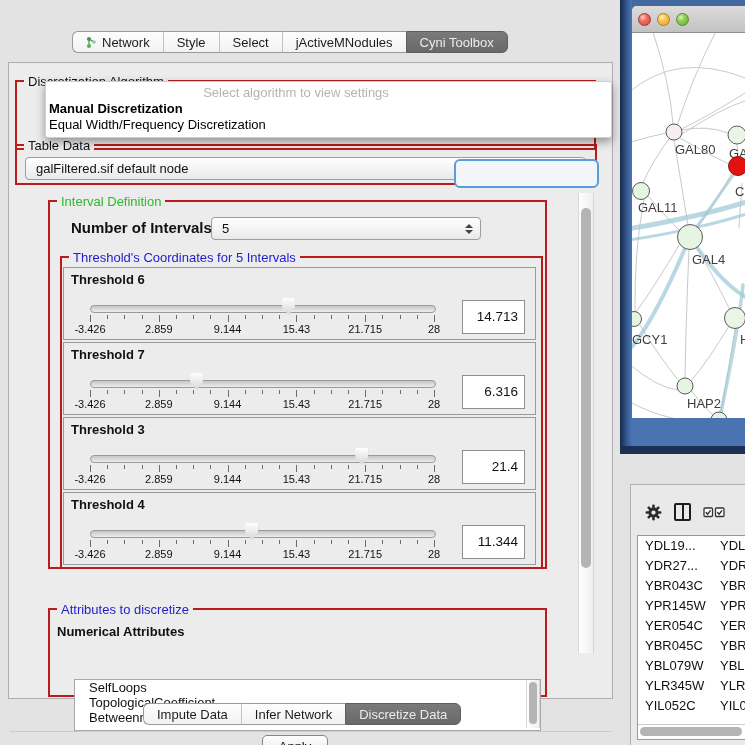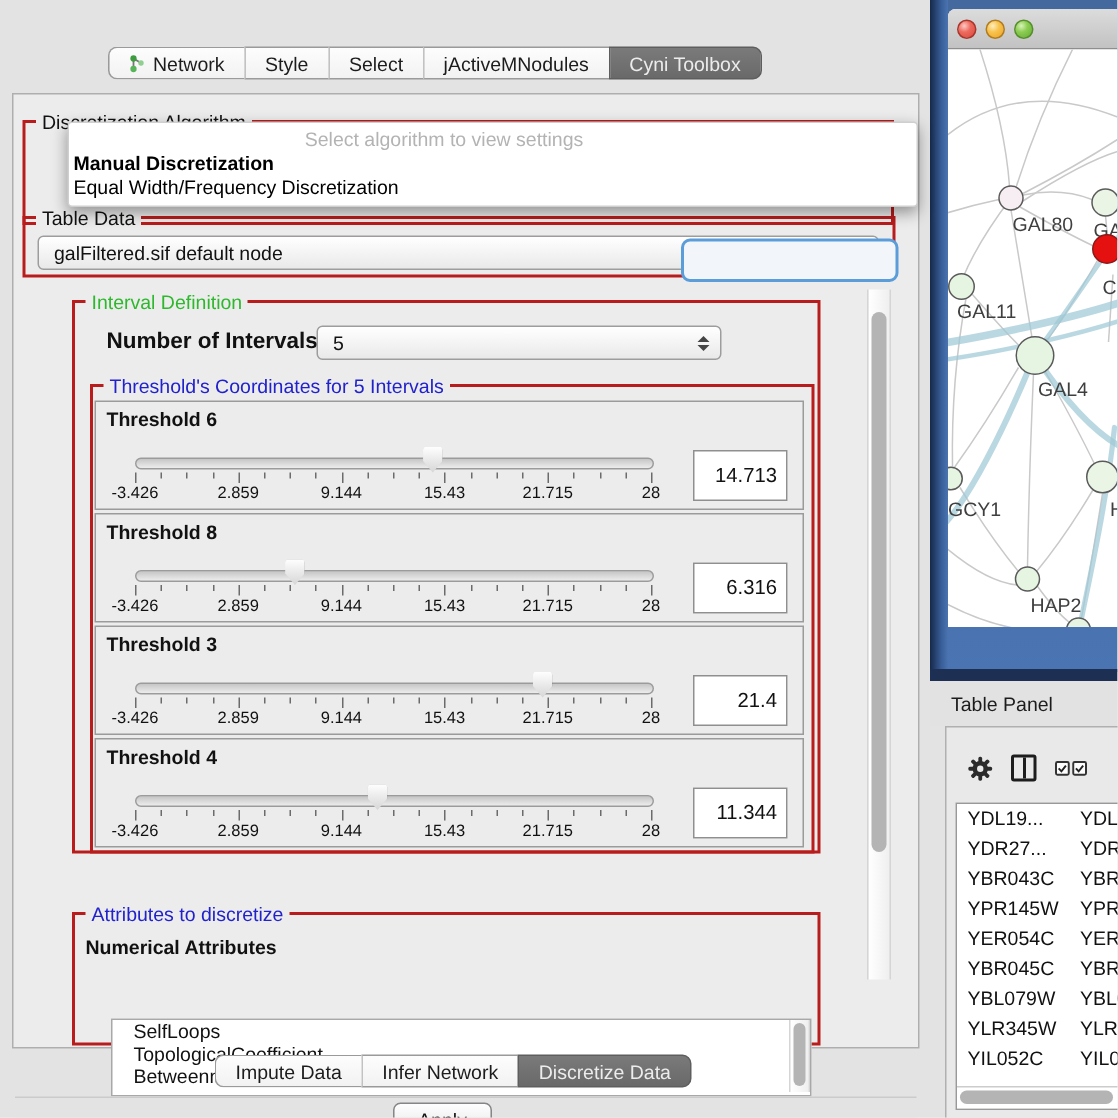--- a/index.html
+++ b/index.html
@@ -208,21 +208,21 @@
           <div class="ticklab" style="left: 301.2px;">21.715</div>
           <div class="tick minor" style="left: 318.4px;"></div>
           <div class="tick minor" style="left: 335.6px;"></div>
           <div class="tick minor" style="left: 352.8px;"></div>
           <div class="tick major" style="left: 370px;"></div>
           <div class="ticklab" style="left: 370px;">28</div>
           <div class="th-thumb" style="left: 218.056px;"></div>
           <div class="th-value">14.713</div>
         </div>
         <div class="thpanel" style="top: 279px; left: 54px;">
-          <div class="th-label">Threshold 8</div>
+          <div class="th-label">Threshold 7</div>
           <div class="th-track"></div>
           <div class="tick major" style="left: 26px;"></div>
           <div class="ticklab" style="left: 26px;">-3.426</div>
           <div class="tick minor" style="left: 43.2px;"></div>
           <div class="tick minor" style="left: 60.4px;"></div>
           <div class="tick minor" style="left: 77.6px;"></div>
           <div class="tick major" style="left: 94.8px;"></div>
           <div class="ticklab" style="left: 94.8px;">2.859</div>
           <div class="tick minor" style="left: 112px;"></div>
           <div class="tick minor" style="left: 129.2px;"></div>
@@ -391,23 +391,20 @@
             <circle cx="103" cy="285" r="10.5" fill="#eaf5e6" stroke="#5a5a5a" stroke-width="1"></circle>
             <text x="108" y="311" font-size="13" fill="#3f3f3f">H</text>
             <circle cx="53" cy="353" r="8" fill="#e6f4e2" stroke="#5a5a5a" stroke-width="1"></circle>
             <text x="55" y="375" font-size="13" fill="#3f3f3f">HAP2</text>
             <circle cx="87" cy="387" r="8" fill="#e6f4e2" stroke="#5a5a5a" stroke-width="1"></circle>
           </svg>
       </div>
     </div>
   </div>
   <div id="navy-band"></div>
-  <div id="tp-header">
-    <span class="t">Table Panel</span>
-  </div>
   <div id="tp-body">
     <div id="tp-toolbar">
       <svg width="17" height="17" viewBox="0 0 16 16">
         <g fill="#2b2b2b">
           <rect x="6.8" y="0.5" width="2.4" height="15" rx="1"></rect>
           <rect x="6.8" y="0.5" width="2.4" height="15" rx="1" transform="rotate(45 8 8)"></rect>
           <rect x="6.8" y="0.5" width="2.4" height="15" rx="1" transform="rotate(90 8 8)"></rect>
           <rect x="6.8" y="0.5" width="2.4" height="15" rx="1" transform="rotate(135 8 8)"></rect>
         </g>
         <circle cx="8" cy="8" r="4.8" fill="#2b2b2b"></circle>

